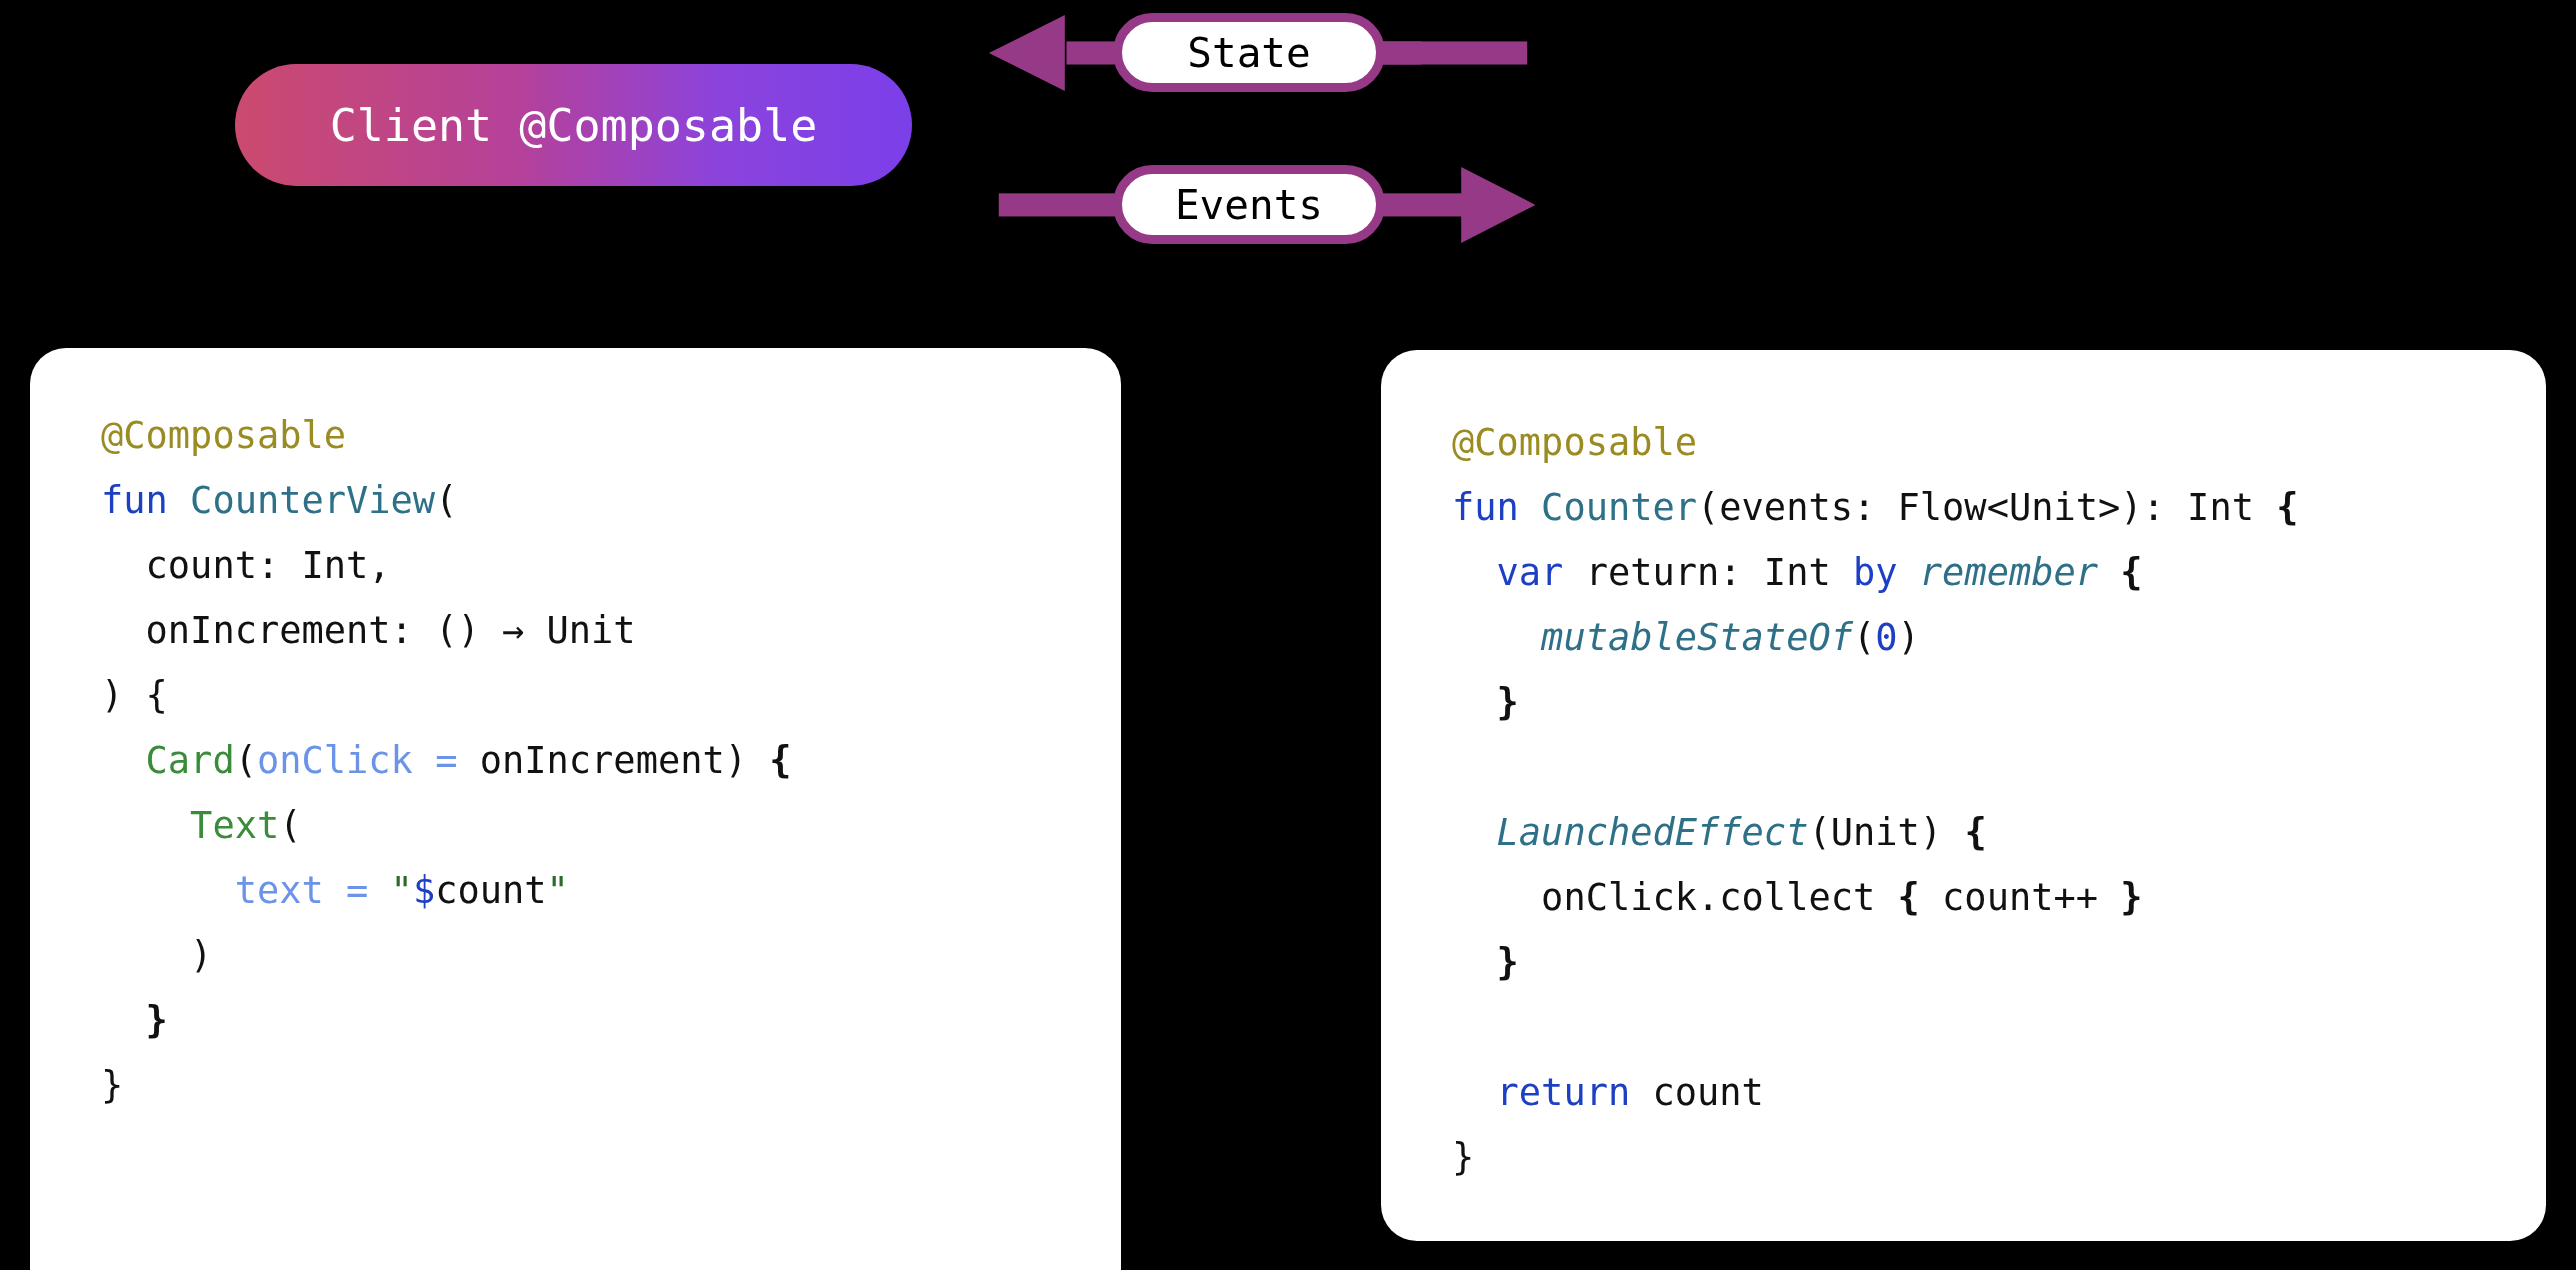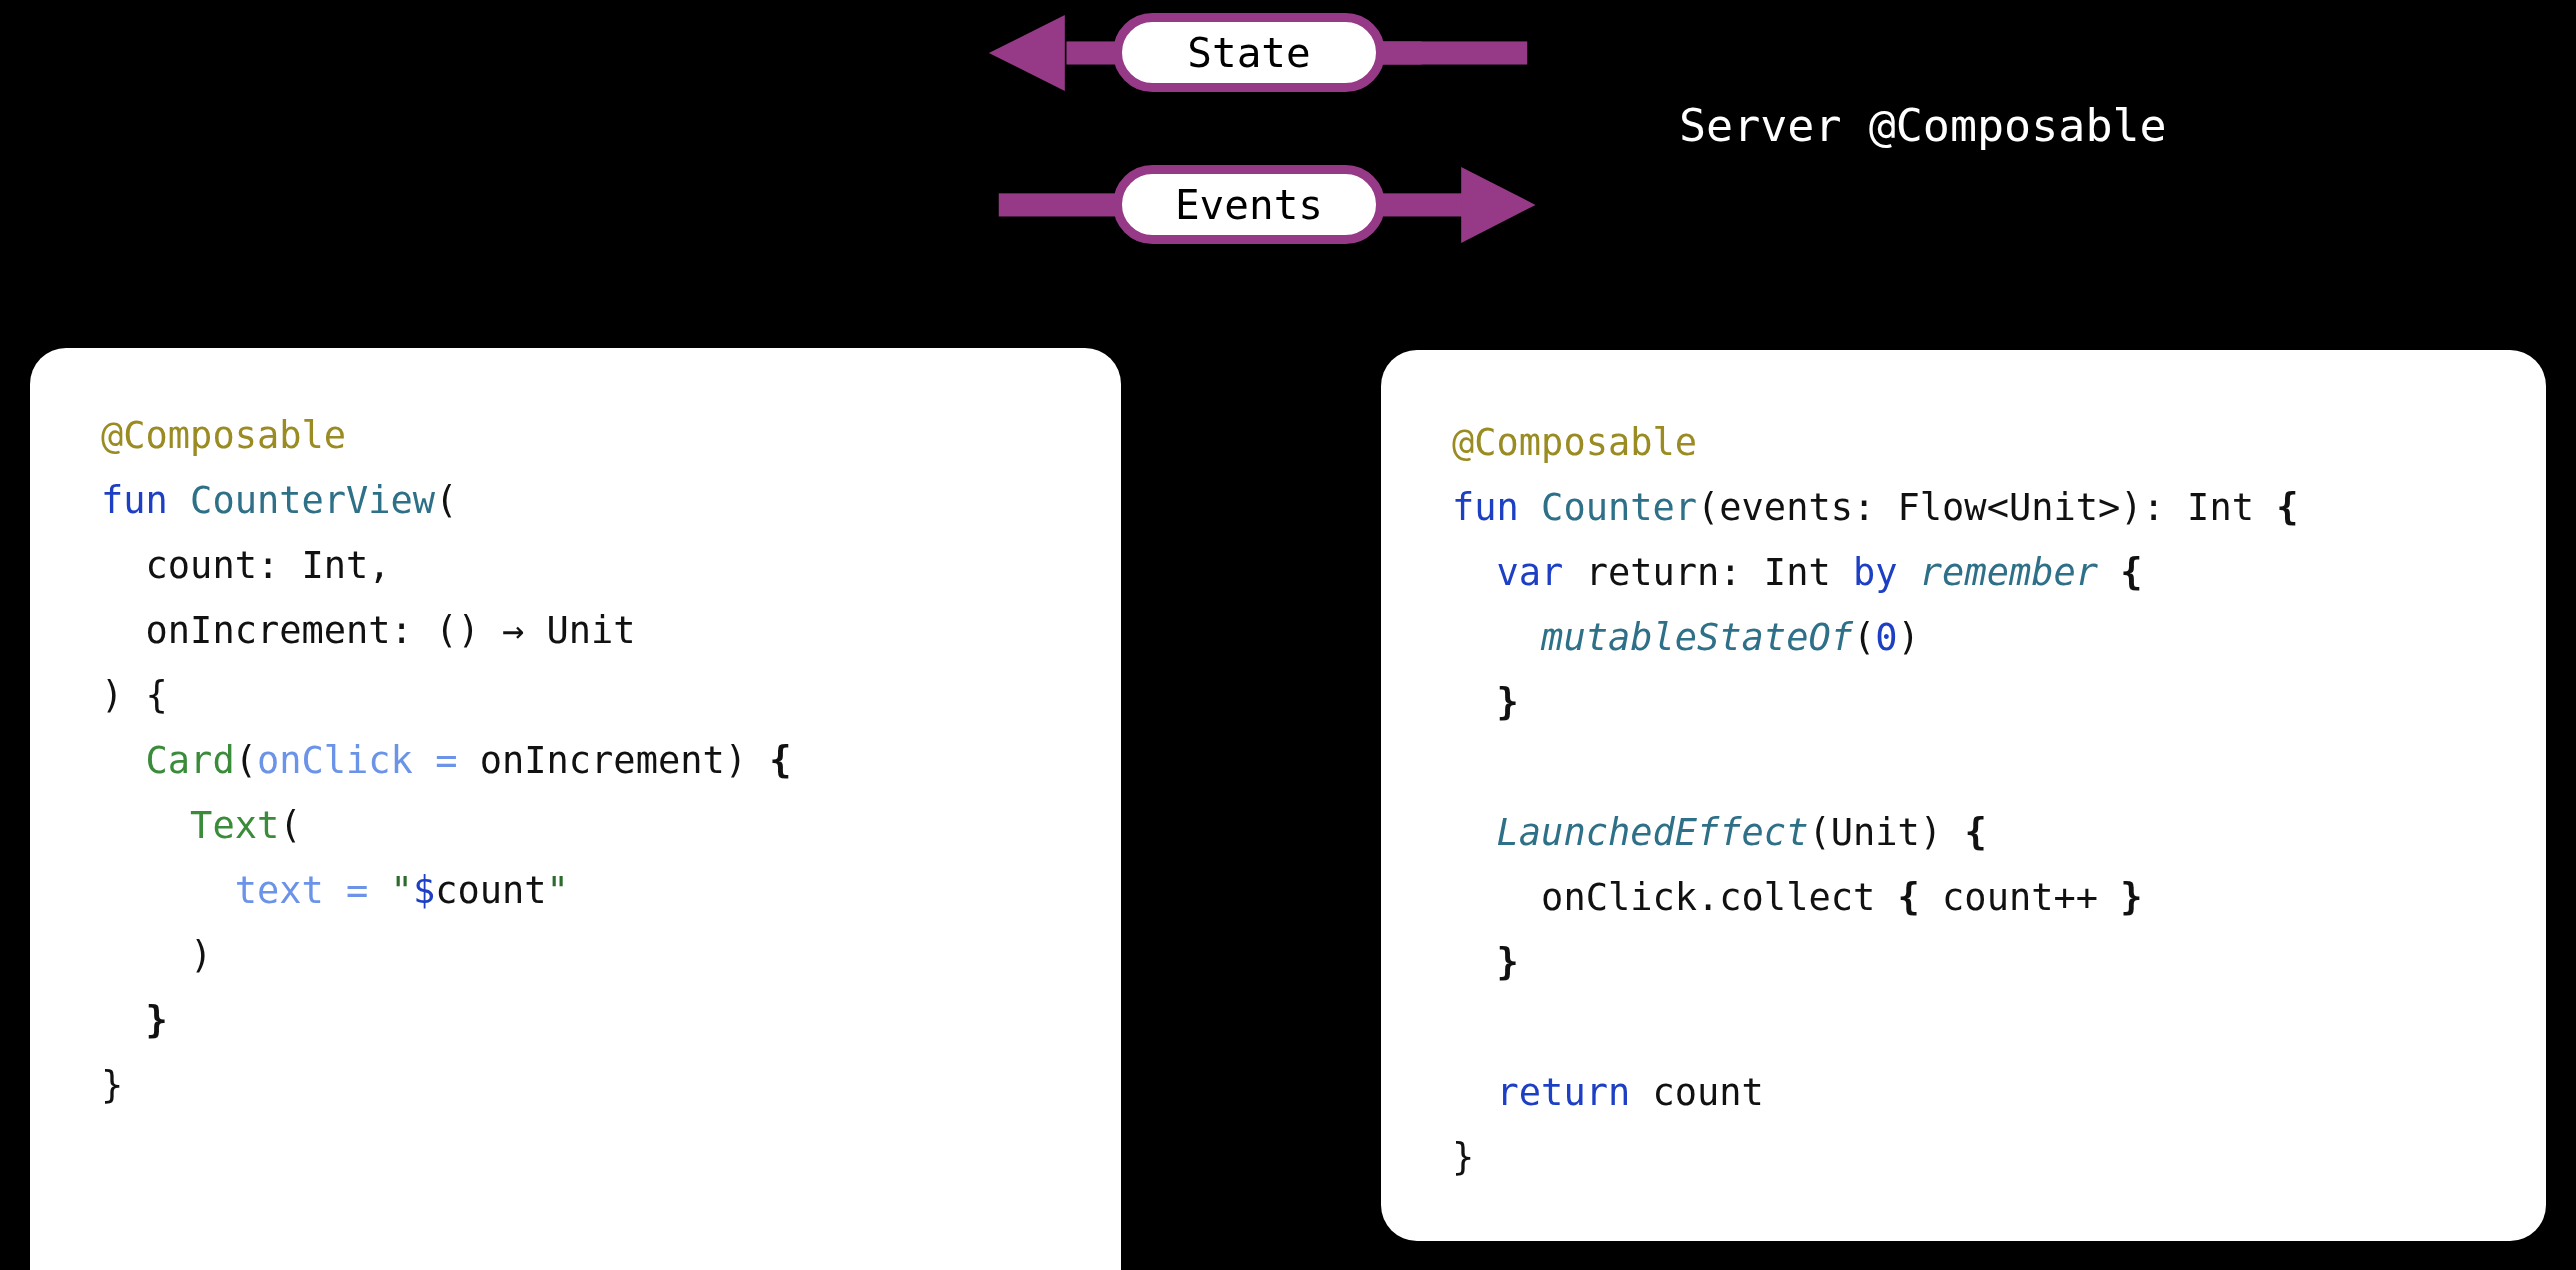--- a/index.html
+++ b/index.html
@@ -74,22 +74,24 @@
   .tok-tmpl  { color:#1d3fc4; }          
   .tok-num   { color:#1d3fc4; }          
   .tok-brace { color:#111111; font-weight:bold; }
   .tok-plain { color:#111111; }
 </style>
 </head>
 <body>
 
 <div id="top-row">
 
+  <div id="client-pill">
+    <span class="pill-label">Client @Composable</span>
+  </div>
 
-  <div id="server-label">Server @Composable</div>
 
   <div id="flow-group">
     <svg width="578" height="281" viewBox="0 0 700 340">
 
       <g>
         <rect x="112" y="50" width="430" height="28" fill="#963a87"></rect>
         <polygon points="18,64 110,18 110,110" fill="#963a87"></polygon>
         <rect x="470" y="50" width="200" height="28" fill="#963a87"></rect>
       </g>
 

